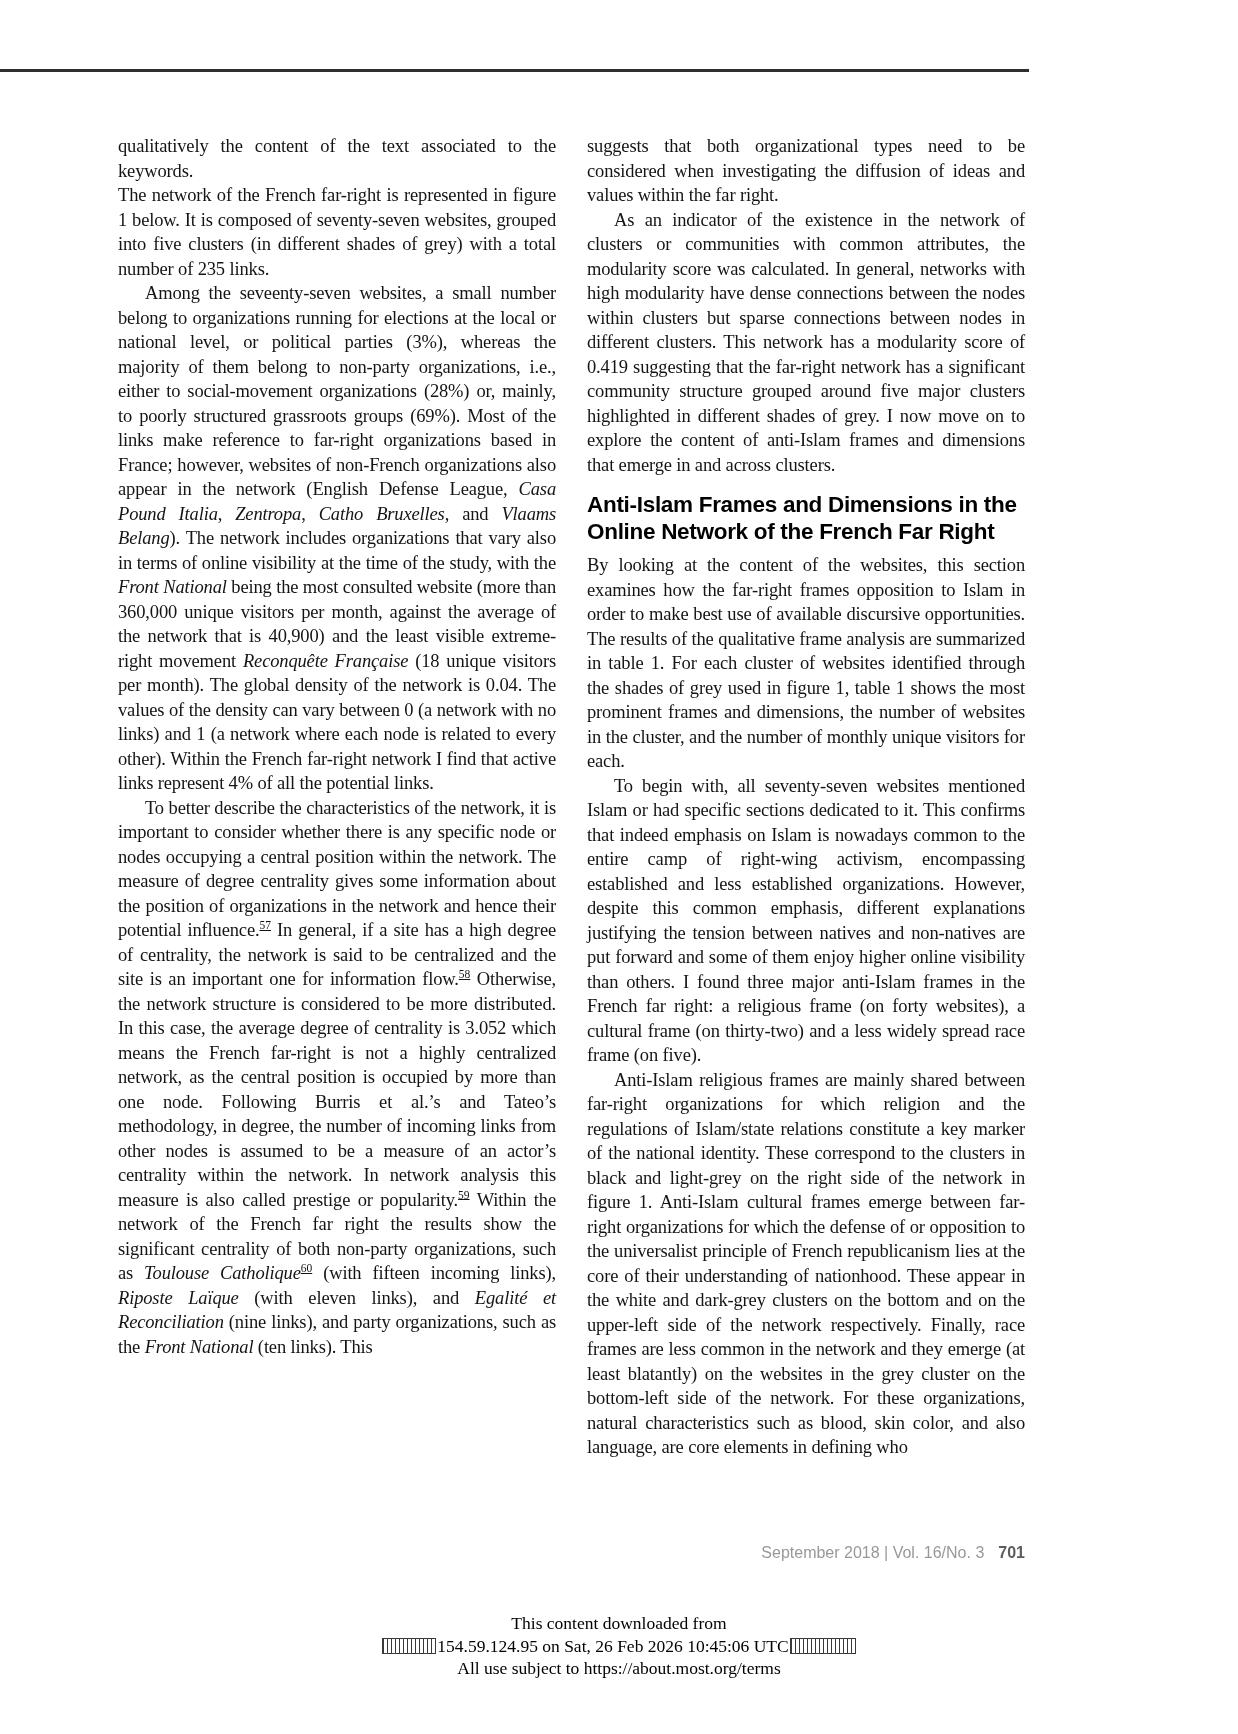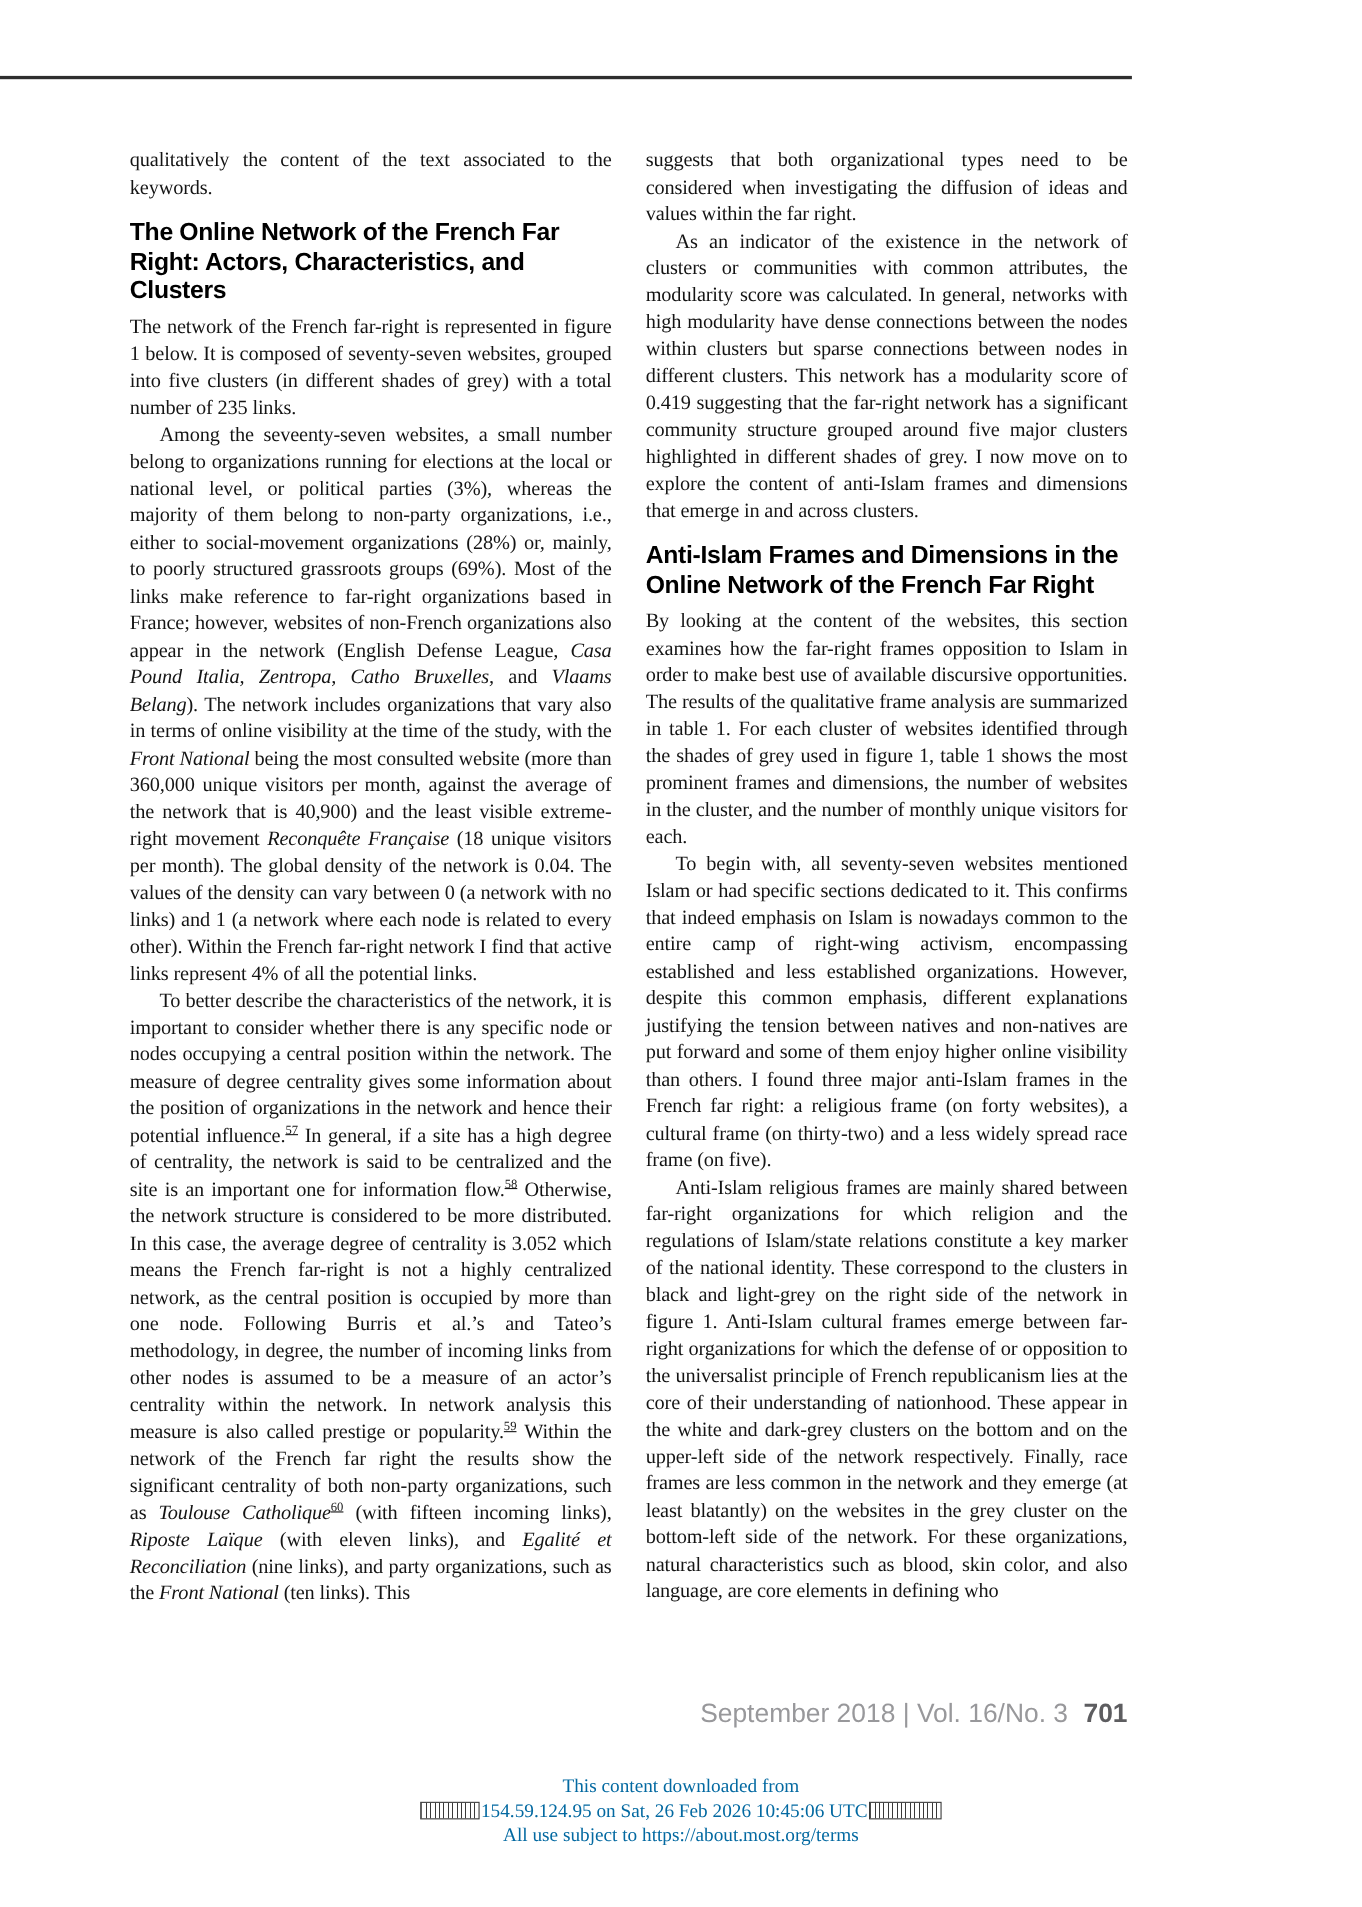--- a/index.html
+++ b/index.html
@@ -32,50 +32,49 @@
     font-weight:bold;
     font-size:22.5px;line-height:26.5px;
     letter-spacing:-0.3px;
     color:#000;
     margin:15px 0 8px 0;
     text-align:left;
   }
   .page-footer{
     position:absolute;top:1544px;right:213px;
     font-family:"Liberation Sans",sans-serif;
-    font-size:24px;color:#98989b;
+    font-size:16px;color:#98989b;
     white-space:nowrap;
   }
   .page-footer .page-num{
     font-weight:bold;color:#5d5d60;margin-left:14px;
   }
   .jstor-notice{
     position:absolute;top:1612px;left:0;width:1238px;
     text-align:center;
     font-family:"Liberation Serif",serif;
     font-size:17.5px;line-height:22.5px;
-    color:#0369a1;
+    color:#000000;
   }
   .boxes{
     display:inline-block;height:14px;
     border:1px solid #3a3a3a;
     background:repeating-linear-gradient(90deg,#3a3a3a 0px,#3a3a3a 1px,#ffffff 1px,#ffffff 4px);
     vertical-align:-2px;
   }
   .boxes-left{width:52px;margin-right:1px;}
   .boxes-right{width:64px;margin-left:1px;}
 </style>
 </head>
 <body>
 
 <div class="top-rule"></div>
 
 <div class="col col-left">
   <p><span>qualitatively the content of the text associated to the keywords.</span></p>
-  <h2 class="section">The Online Network of the French Far Right: Actors, Characteristics, and Clusters</h2>
   <p><span>The network of the French far-right is represented in figure 1 below. It is composed of seventy-seven websites, grouped into five clusters (in different shades of grey) with a total number of 235 links.</span></p>
   <p class="indent"><span>Among the seveenty-seven websites, a small number belong to organizations running for elections at the local or national level, or political parties (3%), whereas the majority of them belong to non-party organizations, i.e., either to social-movement organizations (28%) or, mainly, to poorly structured grassroots groups (69%). Most of the links make reference to far-right organizations based in France; however, websites of non-French organizations also appear in the network (English Defense League, </span><span style="font-style: italic;">Casa Pound Italia</span><span>, </span><span style="font-style: italic;">Zentropa</span><span>, </span><span style="font-style: italic;">Catho Bruxelles</span><span>, and </span><span style="font-style: italic;">Vlaams Belang</span><span>). The network includes organizations that vary also in terms of online visibility at the time of the study, with the </span><span style="font-style: italic;">Front National</span><span> being the most consulted website (more than 360,000 unique visitors per month, against the average of the network that is 40,900) and the least visible extreme-right movement </span><span style="font-style: italic;">Reconquête Française</span><span> (18 unique visitors per month). The global density of the network is 0.04. The values of the density can vary between 0 (a network with no links) and 1 (a network where each node is related to every other). Within the French far-right network I find that active links represent 4% of all the potential links.</span></p>
   <p class="indent"><span>To better describe the characteristics of the network, it is important to consider whether there is any specific node or nodes occupying a central position within the network. The measure of degree centrality gives some information about the position of organizations in the network and hence their potential influence.</span><sup>57</sup><span> In general, if a site has a high degree of centrality, the network is said to be centralized and the site is an important one for information flow.</span><sup>58</sup><span> Otherwise, the network structure is considered to be more distributed. In this case, the average degree of centrality is 3.052 which means the French far-right is not a highly centralized network, as the central position is occupied by more than one node. Following Burris et al.’s and Tateo’s methodology, in degree, the number of incoming links from other nodes is assumed to be a measure of an actor’s centrality within the network. In network analysis this measure is also called prestige or popularity.</span><sup>59</sup><span> Within the network of the French far right the results show the significant centrality of both non-party organizations, such as </span><span style="font-style: italic;">Toulouse Catholique</span><sup>60</sup><span> (with fifteen incoming links), </span><span style="font-style: italic;">Riposte Laïque</span><span> (with eleven links), and </span><span style="font-style: italic;">Egalité et Reconciliation</span><span> (nine links), and party organizations, such as the </span><span style="font-style: italic;">Front National</span><span> (ten links). This</span></p>
 </div>
 
 <div class="col col-right">
   <p><span>suggests that both organizational types need to be considered when investigating the diffusion of ideas and values within the far right.</span></p>
   <p class="indent"><span>As an indicator of the existence in the network of clusters or communities with common attributes, the modularity score was calculated. In general, networks with high modularity have dense connections between the nodes within clusters but sparse connections between nodes in different clusters. This network has a modularity score of 0.419 suggesting that the far-right network has a significant community structure grouped around five major clusters highlighted in different shades of grey. I now move on to explore the content of anti-Islam frames and dimensions that emerge in and across clusters.</span></p>
   <h2 class="section">Anti-Islam Frames and Dimensions in the Online Network of the French Far Right</h2>
   <p><span>By looking at the content of the websites, this section examines how the far-right frames opposition to Islam in order to make best use of available discursive opportunities. The results of the qualitative frame analysis are summarized in table 1. For each cluster of websites identified through the shades of grey used in figure 1, table 1 shows the most prominent frames and dimensions, the number of websites in the cluster, and the number of monthly unique visitors for each.</span></p>

